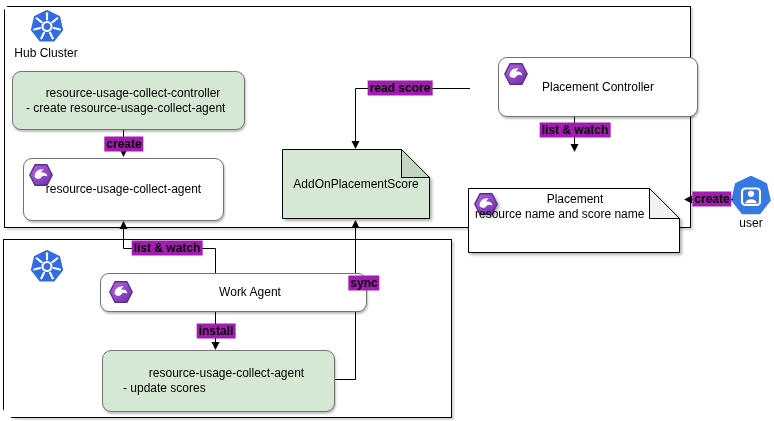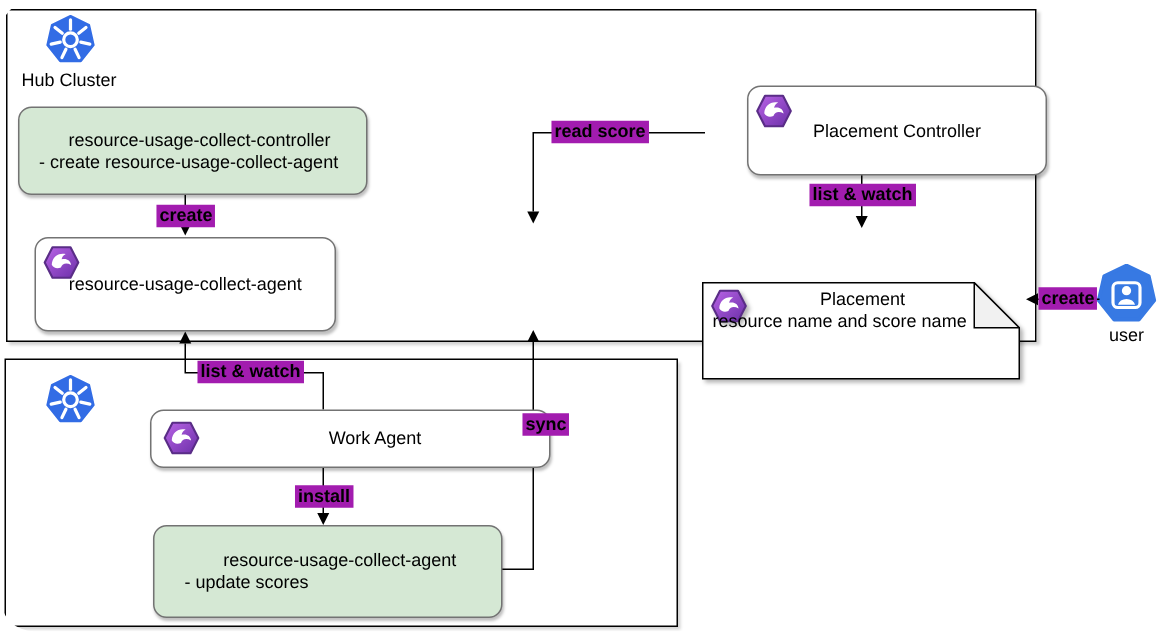--- a/index.html
+++ b/index.html
@@ -122,20 +122,27 @@
       </linearGradient>
         </defs>
       <polygon points="7,2.8 19,2.8 24.2,13 19,23.2 7,23.2 1.8,13" fill="url(#pg1)" stroke="#5a2d87" stroke-width="1.4" stroke-linejoin="round"></polygon>
       <path d="M6.5,14.5 C6.8,9.2 11,6.3 15.8,7.4 C14.2,8.3 13.3,9.5 13.1,10.8 C16.4,10 19,11.5 19.4,14.6 C16.2,13 13.6,13.6 12.6,16.3 C10.2,17.4 7.6,16.7 6.5,14.5 Z" fill="#fff"></path>
     </svg>
     <div>
       <div>resource-usage-collect-agent</div>
     </div>
   </div>
 
+  <div class="doc" id="addon-score-doc">
+    <svg width="148" height="71" viewBox="0 0 148 71">
+      <path d="M0.5,0.5 H119.5 L147.5,28.5 V69.5 H0.5 Z" fill="#d5e8d4" stroke="#000"></path>
+      <path d="M119.5,0.5 V28.5 H147.5 Z" fill="#c2d6c1" stroke="#000"></path>
+    </svg>
+    <div class="doc-text" id="addon-score-text">AddOnPlacementScore</div>
+  </div>
 
   <div class="rbox" id="placement-controller-box">
     <svg class="node-icon" style="left:4px;top:3px" width="26" height="26" viewBox="0 0 26 26">
       <defs>
           <linearGradient id="pg2" x1="0" y1="0" x2="1" y2="1">
         <stop offset="0" stop-color="#b964e6"></stop>
             <stop offset="1" stop-color="#6b2fa8"></stop>
       </linearGradient>
         </defs>
       <polygon points="7,2.8 19,2.8 24.2,13 19,23.2 7,23.2 1.8,13" fill="url(#pg2)" stroke="#5a2d87" stroke-width="1.4" stroke-linejoin="round"></polygon>

